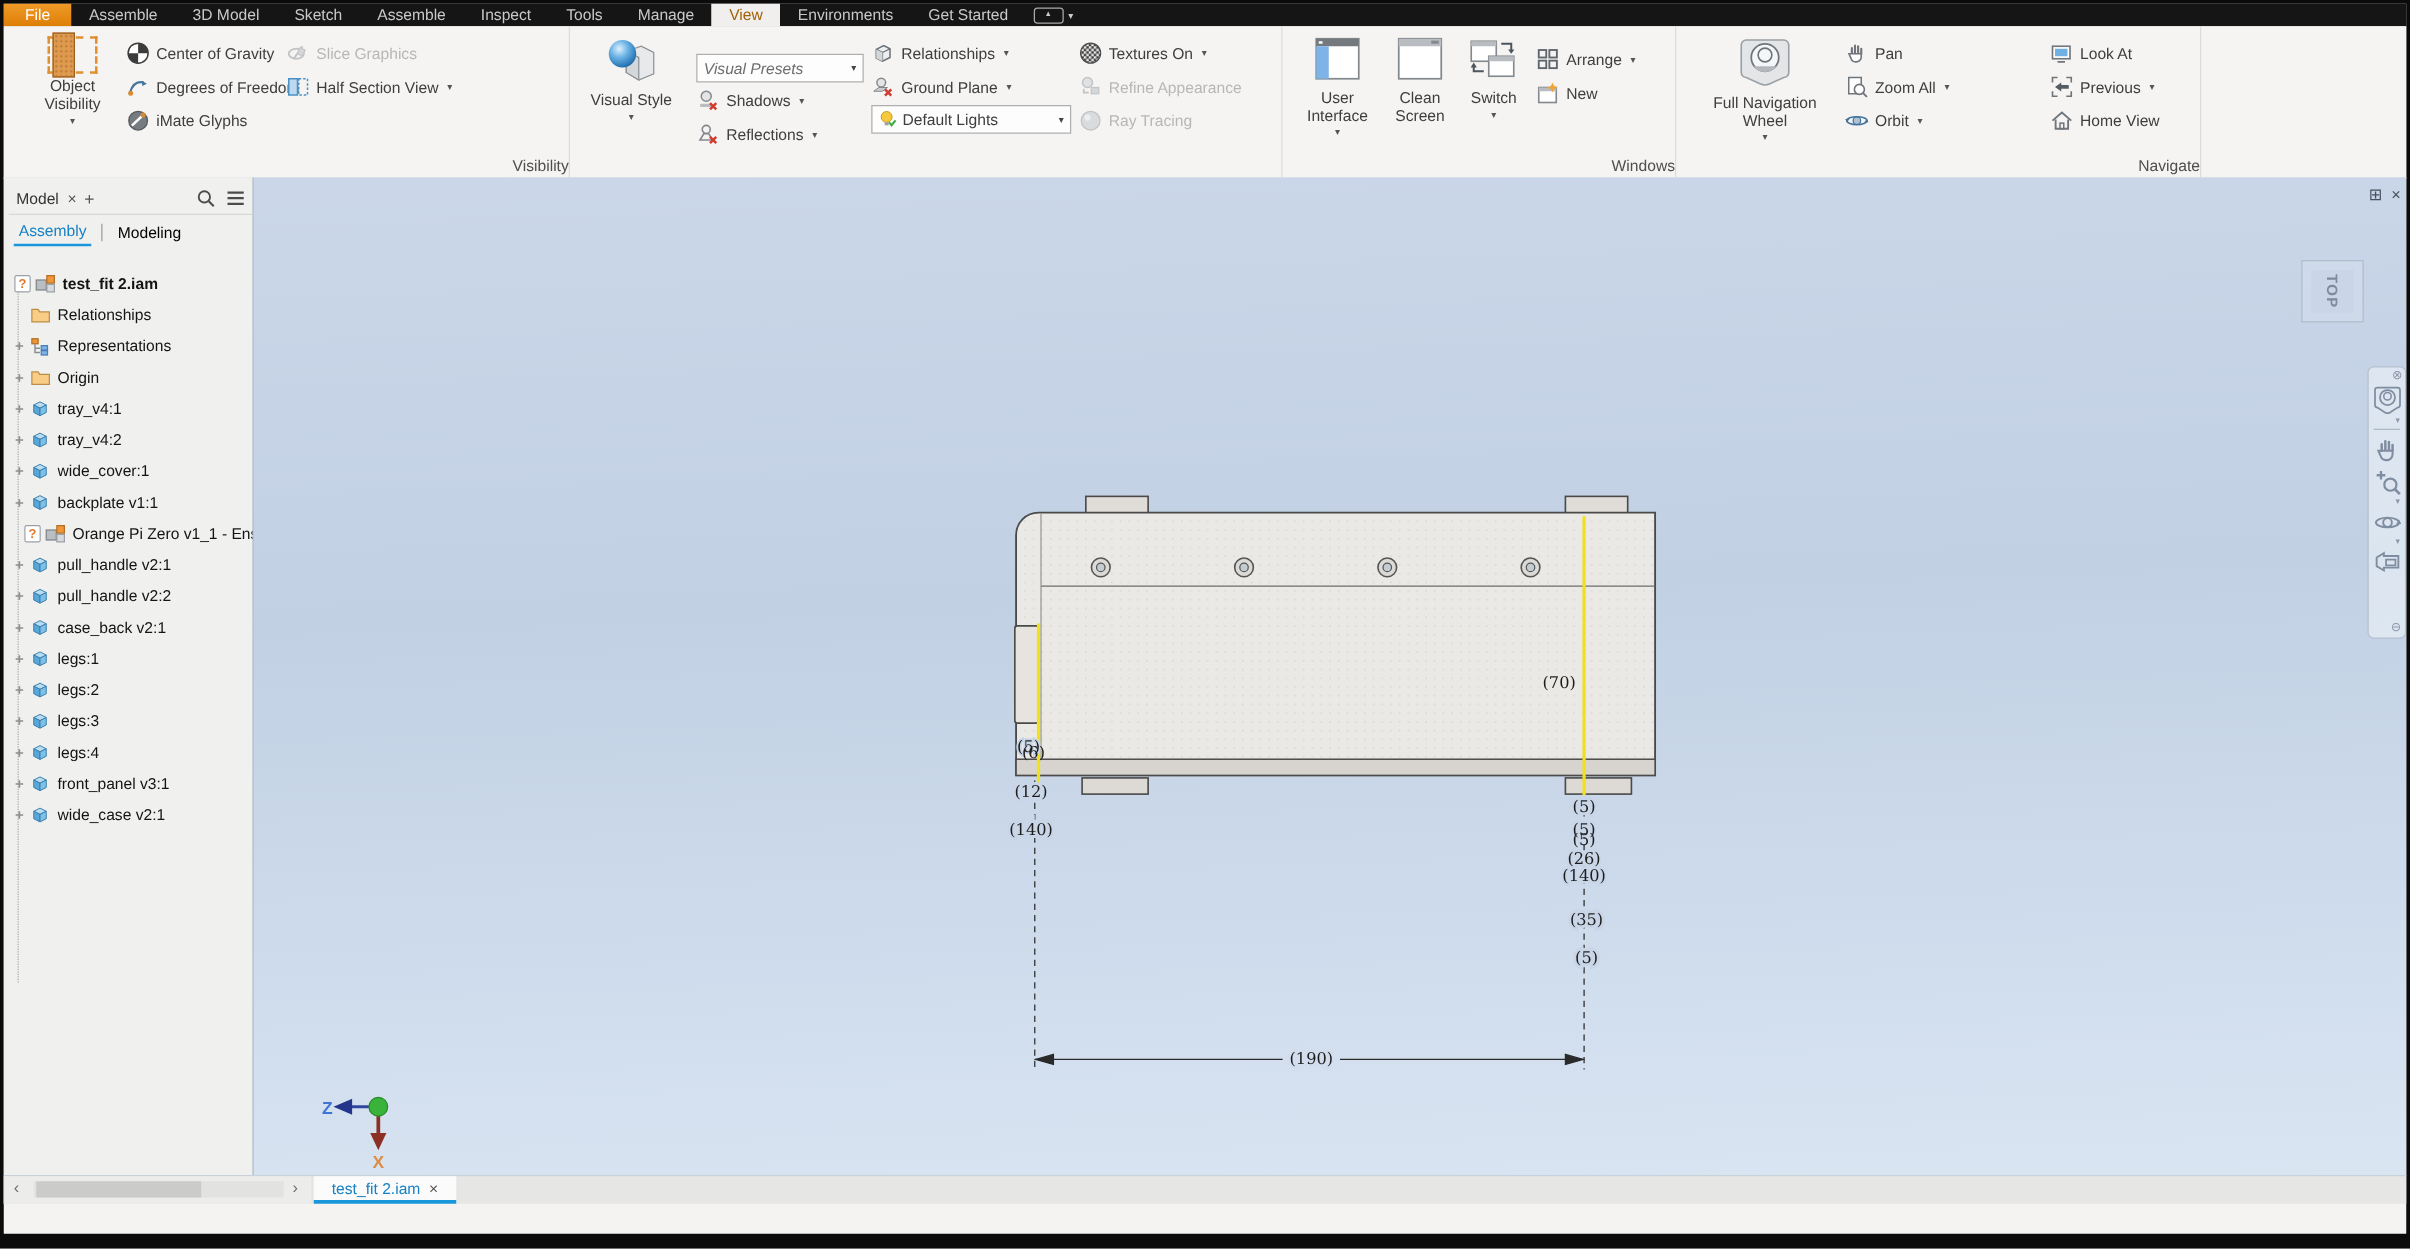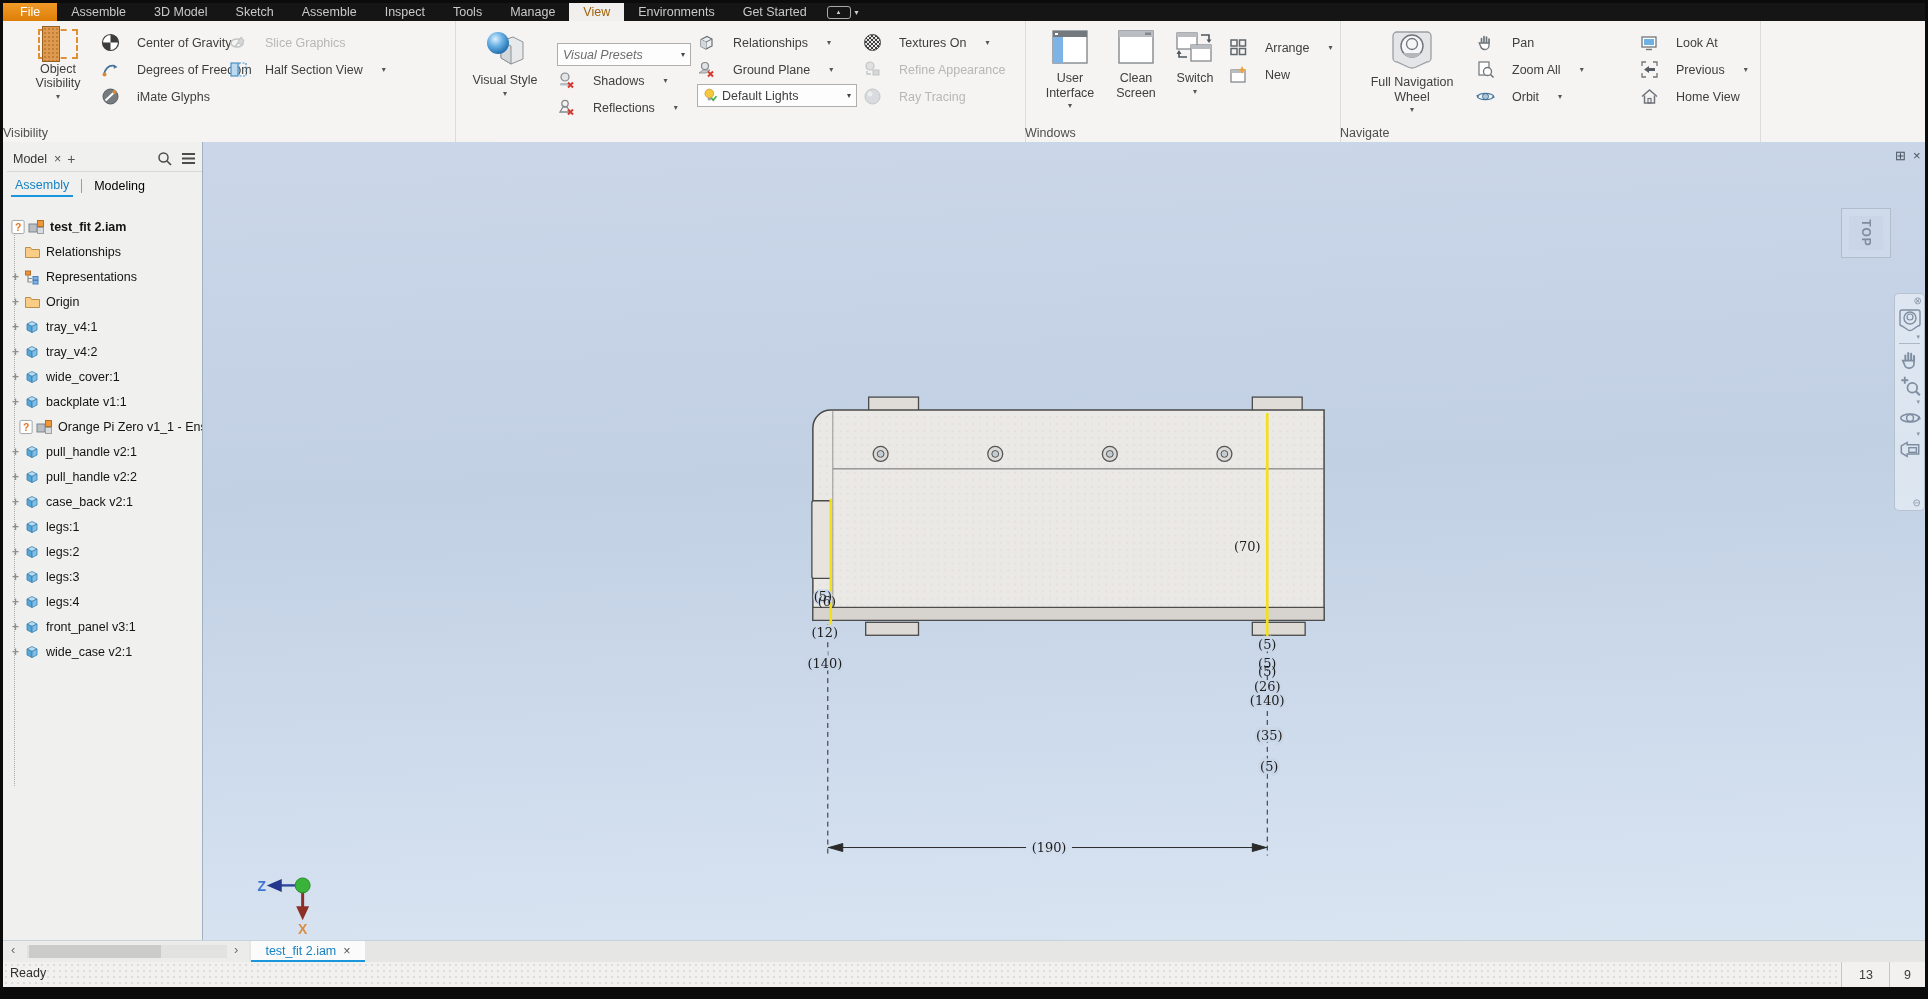--- a/index.html
+++ b/index.html
@@ -15,28 +15,28 @@
   #menubar .mi.active{background:#f0efee;color:#a16207;}
   #menubar .ribbon-toggle{margin-left:6px;display:flex;align-items:center;gap:4px;color:#bbb;}
   #menubar .ribbon-toggle .box{display:inline-block;width:22px;height:11px;border:1px solid #aaa;
     border-radius:3px;font-size:7px;line-height:10px;text-align:center;color:#ccc;}
   #menubar .ribbon-toggle .dd{font-size:8px;color:#ccc;}
 
   
   #ribbon{position:absolute;left:0;top:18px;right:0;height:121px;background:#f5f4f2;
     border-bottom:1px solid #ccd5df;}
   .rgroup{position:absolute;top:0;bottom:0;border-right:1px solid #dcdcda;}
-  .rglabel{position:absolute;bottom:2px;left:0;right:0;text-align:left;font-size:12.5px;color:#4e4e4e;}
+  .rglabel{position:absolute;bottom:2px;left:0;right:0;text-align:right;font-size:12.5px;color:#4e4e4e;}
   .rglabel .dd{font-size:8px;color:#666;}
   .bigbtn{position:absolute;display:flex;flex-direction:column;align-items:center;
     font-size:12.5px;color:#3e3e3e;text-align:center;line-height:1.15;cursor:default;}
   .bigbtn .blabel{margin-top:3px;}
   .bigbtn .dd{font-size:8px;color:#555;margin-top:1px;}
   .rcol{position:absolute;display:flex;flex-direction:column;gap:2px;}
-  .sbtn{display:flex;align-items:center;gap:17px;height:25px;font-size:12.5px;color:#3e3e3e;
+  .sbtn{display:flex;align-items:center;gap:5px;height:25px;font-size:12.5px;color:#3e3e3e;
     white-space:nowrap;cursor:default;}
   .sbtn .dd{font-size:8px;color:#555;margin-left:2px;}
   .sbtn.dis{color:#b7b7b6;}
   .combo{display:flex;align-items:center;gap:4px;border:1px solid #aeaeae;background:#fdfdfd;
     height:21px;padding:0 5px;font-size:12.5px;color:#3e3e3e;}
   .combo .flex{flex:1;}
   .combo .dd{font-size:8px;color:#444;}
   .italic{font-style:italic;color:#6d6d6d;}
   .sicon{width:19px;height:19px;flex:0 0 auto;display:inline-flex;}
   
@@ -833,23 +833,14 @@
       <div class="tk"></div>
       <div class="th"></div>
       <span class="ar" style="left:231px;">›</span>
     </div>
     <div id="doctab">
       <span>test_fit 2.iam</span>
       <span class="x">×</span>
     </div>
   </div>
 
-  <div id="statusbar">
-    <span class="msg">Ready</span>
-    <div class="cell" style="left:1838px;width:48px;">
-      <span>13</span>
-    </div>
-    <div class="cell" style="left:1886px;right:0;">
-      <span>9</span>
-    </div>
-  </div>
 
 </div>
 
 </body></html>

